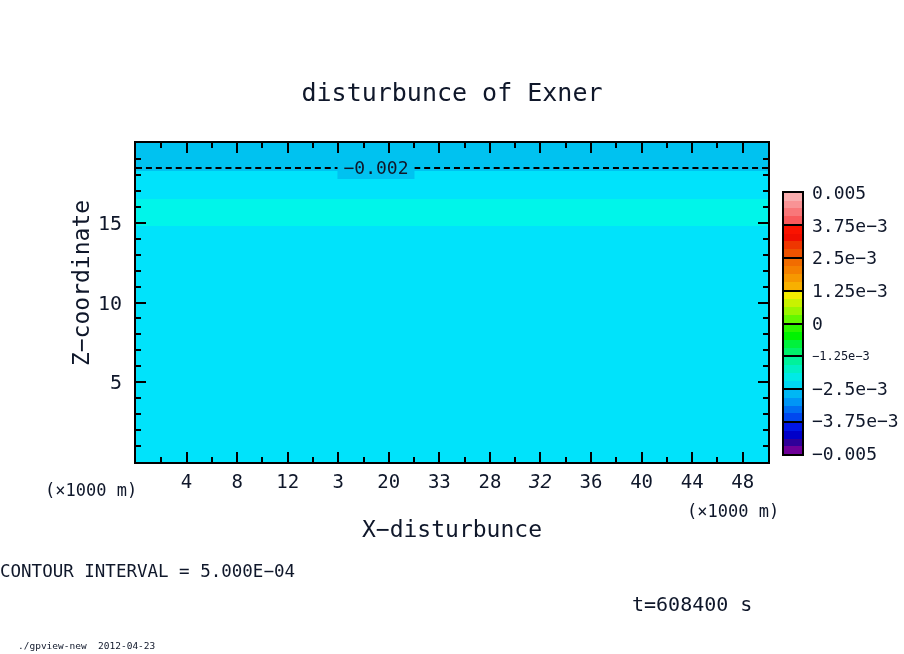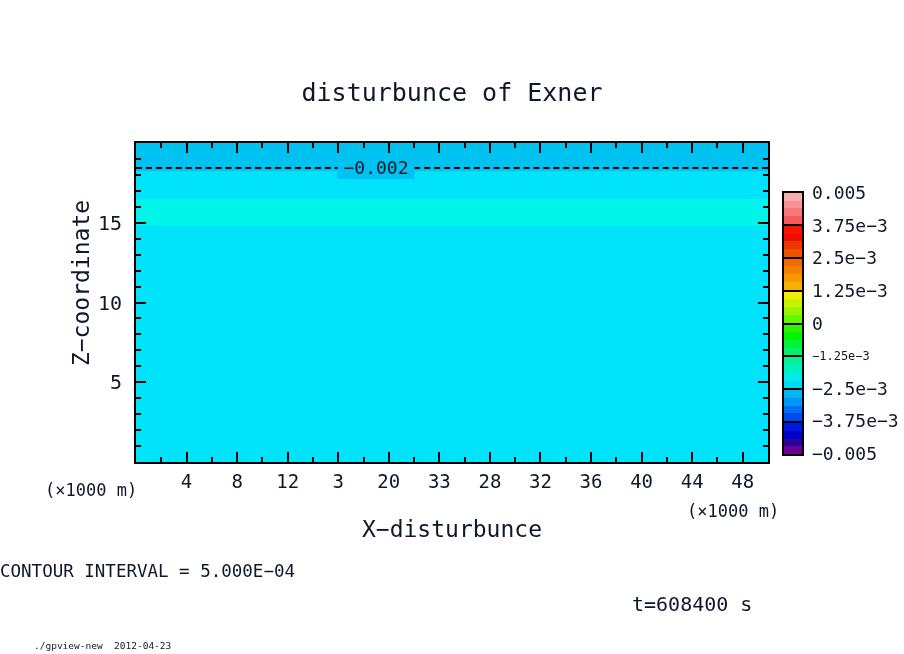--- a/index.html
+++ b/index.html
@@ -6,21 +6,21 @@
   .canvas{position:relative;width:904px;height:654px;background:#ffffff;overflow:hidden;
           font-family:"DejaVu Sans Mono",monospace;color:#0f172a;}
   .txt{position:absolute;white-space:pre;}
   .title{left:0;right:0;top:78px;text-align:center;font-size:25px;letter-spacing:0px;}
   .ylabel{left:-19px;top:270px;width:200px;text-align:center;font-size:23px;transform:rotate(-90deg);}
   .xlabel{left:0;right:0;top:516px;text-align:center;font-size:23px;}
   .unit-left{left:45px;top:480px;font-size:17px;}
   .unit-right{left:687px;top:501px;font-size:17px;}
   .contour-note{left:0;right:0;top:561px;font-size:17.5px;}
   .time-note{left:632px;top:592px;font-size:20px;}
-  .footer-left{left:18px;top:640px;font-size:9.5px;margin-left:16px;}
+  .footer-left{left:18px;top:640px;font-size:9.5px;}
   .footer-right{right:47px;top:640px;font-size:9.5px;}
   .plot{position:absolute;left:134px;top:141px;width:632px;height:319px;border:2px solid #000;background:#00E3FB;}
   .colorbar{position:absolute;left:782px;top:191px;width:18px;height:261px;border:2px solid #000;
             display:flex;flex-direction:column;}
 </style>
 </head>
 <body>
 
 <div class="canvas" id="canvas">
   <div class="txt title">disturbunce of Exner</div>
@@ -176,21 +176,21 @@
   <div class="txt contour-note">CONTOUR INTERVAL = 5.000E−04</div>
   <div class="txt time-note">t=608400 s</div>
   <div class="txt footer-left">./gpview-new  2012-04-23</div>
 <div style="position: absolute; left: 161.56px; top: 470px; width: 50px; text-align: center; font-size: 19px;">4</div>
     <div style="position: absolute; left: 212.12px; top: 470px; width: 50px; text-align: center; font-size: 19px;">8</div>
     <div style="position: absolute; left: 262.68px; top: 470px; width: 50px; text-align: center; font-size: 19px;">12</div>
     <div style="position: absolute; left: 313.24px; top: 470px; width: 50px; text-align: center; font-size: 19px;">3</div>
     <div style="position: absolute; left: 363.8px; top: 470px; width: 50px; text-align: center; font-size: 19px;">20</div>
     <div style="position: absolute; left: 414.36px; top: 470px; width: 50px; text-align: center; font-size: 19px;">33</div>
     <div style="position: absolute; left: 464.92px; top: 470px; width: 50px; text-align: center; font-size: 19px;">28</div>
-    <div style="position: absolute; left: 515.48px; top: 470px; width: 50px; text-align: center; font-size: 19px;">32</div>
+    <div style="position: absolute; left: 515.48px; top: 470px; width: 50px; text-align: center; font-size: 19px; font-style: italic;">32</div>
     <div style="position: absolute; left: 566.04px; top: 470px; width: 50px; text-align: center; font-size: 19px;">36</div>
     <div style="position: absolute; left: 616.6px; top: 470px; width: 50px; text-align: center; font-size: 19px;">40</div>
     <div style="position: absolute; left: 667.16px; top: 470px; width: 50px; text-align: center; font-size: 19px;">44</div>
     <div style="position: absolute; left: 717.72px; top: 470px; width: 50px; text-align: center; font-size: 19px;">48</div>
     <div style="position: absolute; left: 60px; width: 62px; text-align: right; top: 371.25px; font-size: 20px; line-height: 22px;">5</div>
     <div style="position: absolute; left: 60px; width: 62px; text-align: right; top: 291.5px; font-size: 20px; line-height: 22px;">10</div>
     <div style="position: absolute; left: 60px; width: 62px; text-align: right; top: 211.75px; font-size: 20px; line-height: 22px;">15</div>
     <div style="position: absolute; left: 812px; top: 182px; font-size: 18px; line-height: 22px; white-space: pre;">0.005</div>
     <div style="position: absolute; left: 812px; top: 214.625px; font-size: 18px; line-height: 22px; white-space: pre;">3.75e−3</div>
     <div style="position: absolute; left: 812px; top: 247.25px; font-size: 18px; line-height: 22px; white-space: pre;">2.5e−3</div>

